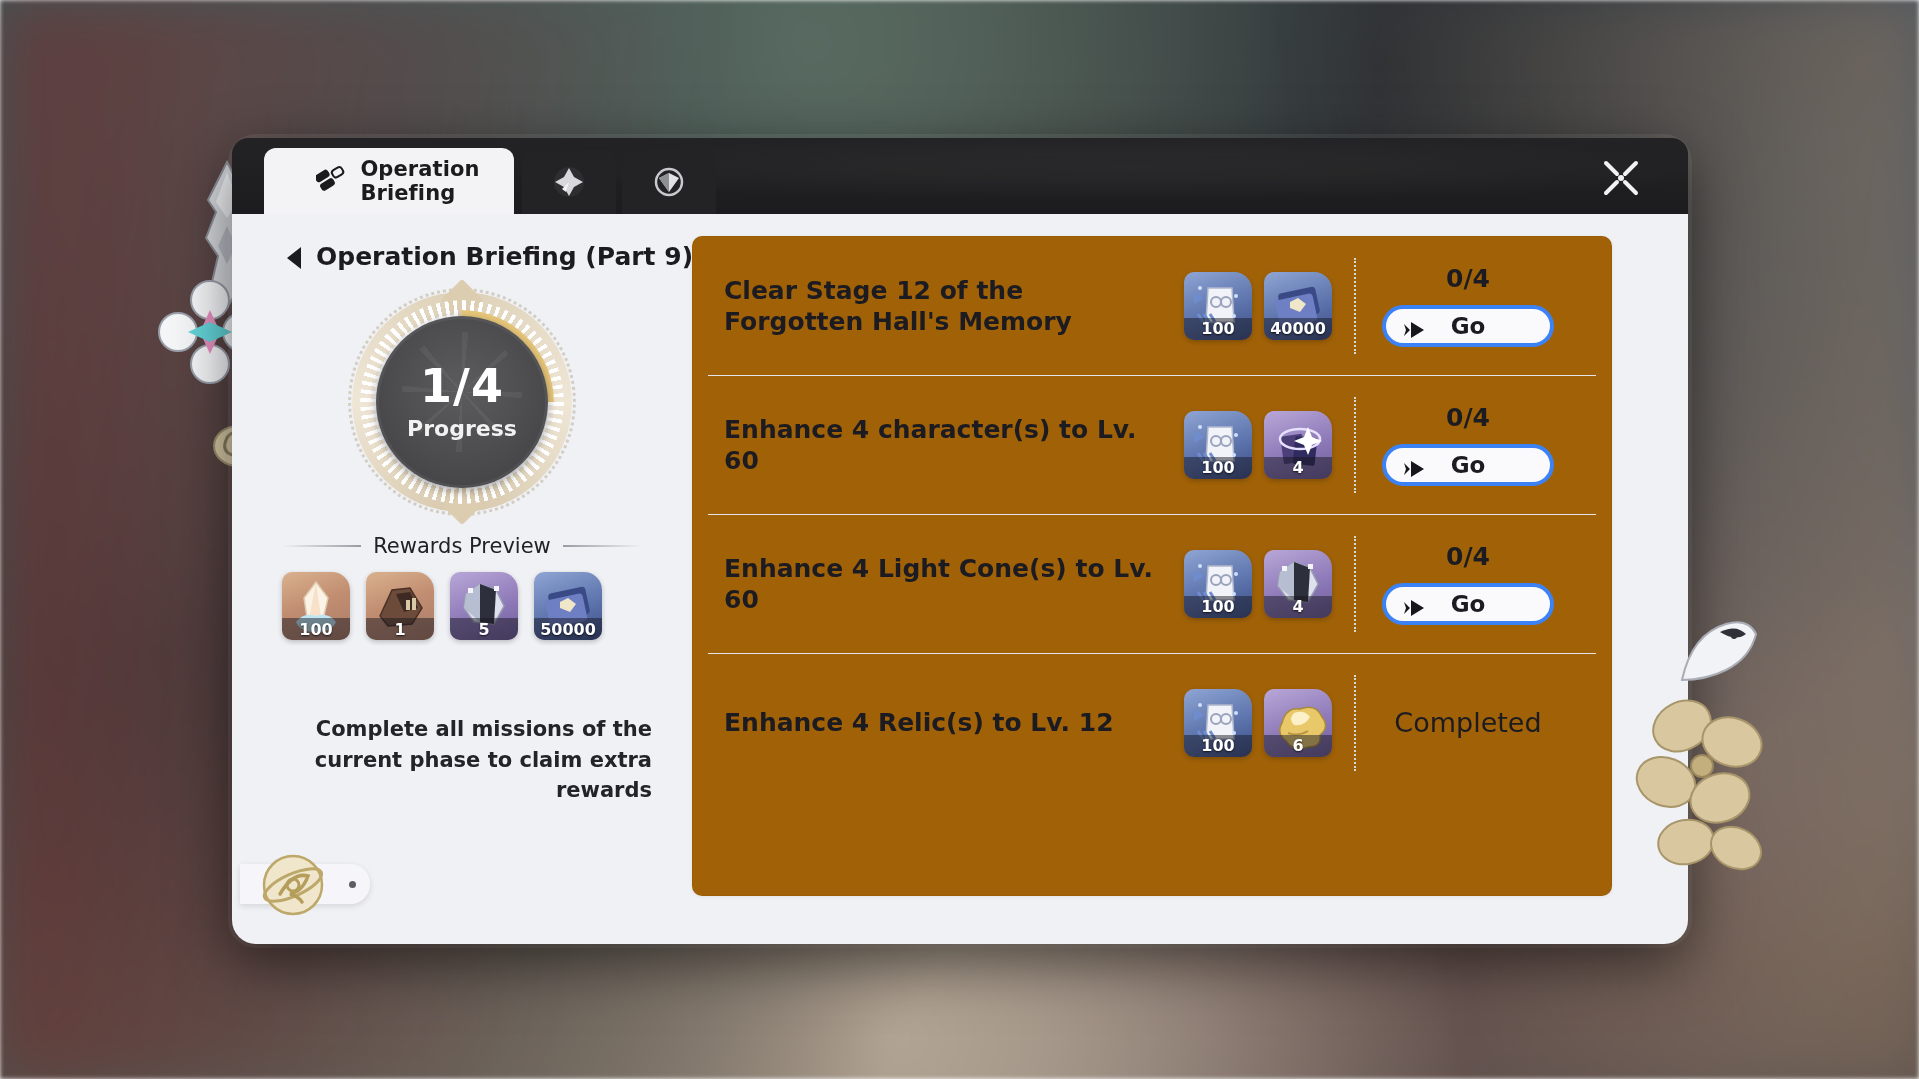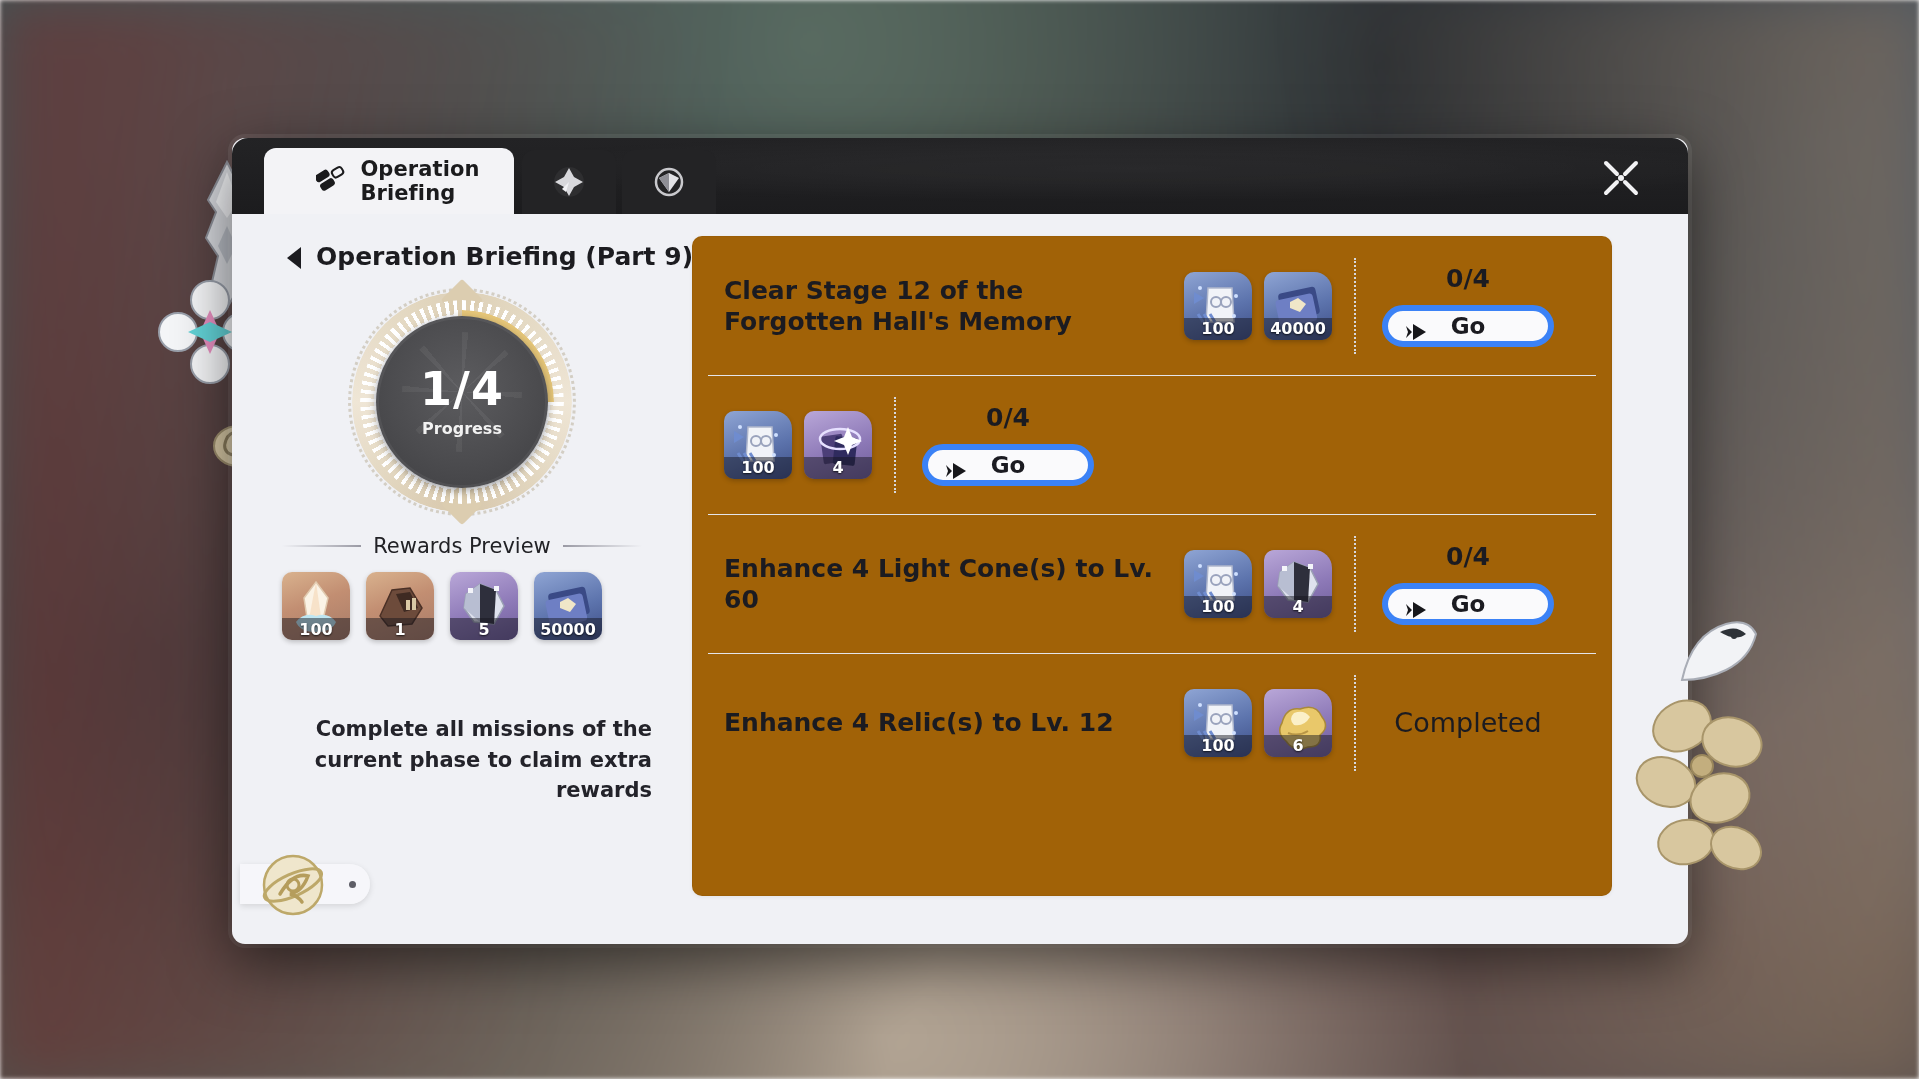--- a/index.html
+++ b/index.html
@@ -32,21 +32,21 @@
       linear-gradient(100deg, rgba(120,40,40,.45) 6%, rgba(120,40,40,0) 34%),
       linear-gradient(260deg, rgba(150,120,90,.35) 4%, rgba(150,120,90,0) 30%);
     filter: blur(26px);
   }
 
   
   #modal {
     position: absolute;
     left: 232px; top: 138px;
     width: 1456px; height: 806px;
-    border-radius: 13px;
+    border-radius: 24px;
     background: #f0f1f5;
     box-shadow: 0 18px 60px rgba(0,0,0,.55), 0 0 0 4px rgba(255,255,255,.08);
     overflow: visible;
   }
 
   
   #titlebar {
     position: absolute; left: 0; top: 0; right: 0; height: 76px;
     background: linear-gradient(180deg, #232325 0%, #1c1c1e 100%);
     border-radius: 16px 16px 0 0;
@@ -162,21 +162,21 @@
         rgba(255,255,255,.055) 225deg 231deg, transparent 231deg 270deg,
         rgba(255,255,255,.055) 270deg 276deg, transparent 276deg 315deg,
         rgba(255,255,255,.055) 315deg 321deg, transparent 321deg 360deg);
     border-radius: 50%;
   }
   #dial-value {
     font-size: 46px; font-weight: 700; color: #fff; letter-spacing: 1px;
     position: relative; line-height: 1;
   }
   #dial-caption {
-    font-size: 16px; font-weight: 700; color: #f2f2f2;
+    font-size: 22px; font-weight: 700; color: #f2f2f2;
     position: relative; margin-top: 7px;
   }
 
   
   #rewards-head {
     position: absolute; left: 50px; top: 320px; width: 360px;
     display: flex; align-items: center; gap: 12px;
   }
   .rule { flex: 1; height: 2px; background: linear-gradient(90deg, rgba(140,140,150,0), #9a9aa4); }
   .rule.r { background: linear-gradient(90deg, #9a9aa4, rgba(140,140,150,0)); }
@@ -260,21 +260,21 @@
     height: 96px; margin: 0 22px; flex: none;
   }
   .m-status {
     width: 180px; flex: none;
     display: flex; flex-direction: column; align-items: center; gap: 12px;
   }
   .m-counter { font-size: 25px; font-weight: 700; color: #1b1b21; }
   .go-btn {
     width: 172px; height: 42px;
     border-radius: 21px;
-    border: 6px solid #3b82f6;
+    border: 4px solid #3b82f6;
     background: #fafafc;
     display: flex; align-items: center; justify-content: center;
     position: relative;
     cursor: pointer;
   }
   .go-btn .go-label { font-size: 23px; font-weight: 700; color: #1b1b21; }
   .go-btn .go-ico { position: absolute; left: 18px; top: 10px; }
   .m-done { font-size: 27px; font-weight: 400; color: #1b1b21; }
 
   
@@ -478,20 +478,21 @@
             <div class="go-btn">
               <svg class="go-ico" width="26" height="22" viewBox="0 0 26 22">
         <path d="M6 11 L0 5 L2 11 L0 17 Z" fill="#17171b"></path>
         <path d="M7 3 L20 11 L7 19 Z" fill="#17171b"></path>
       </svg>
               <span class="go-label">Go</span>
             </div>
           </div>
         </div>
         <div class="mission">
+          <div class="m-title">Enhance 4 character(s) to Lv. 60</div>
           <div class="m-rewards">
             <div class="item rar-b">
               <svg viewBox="0 0 68 68" class="art">
                 <path d="M24 16 L48 16 L50 50 L22 50 Z" fill="#f1f3f8" stroke="#aeb6cc" stroke-width="1.5"></path>
                <circle cx="32" cy="30" r="5" fill="none" stroke="#9aa3bd" stroke-width="2"></circle>
                <circle cx="42" cy="30" r="5" fill="none" stroke="#9aa3bd" stroke-width="2"></circle>
                <g fill="#6f8ccf">
                   <path d="M10 20 l10 6 l-10 6 Z"></path>
                   <path d="M14 42 l5 8 M20 42 l5 8 M26 42 l5 8" stroke="#6f8ccf" stroke-width="3"></path>
                 </g>

